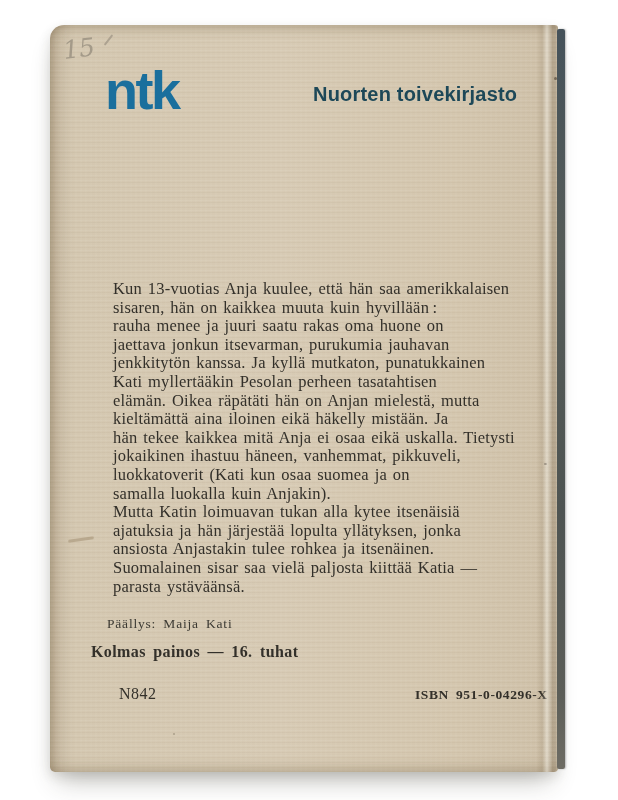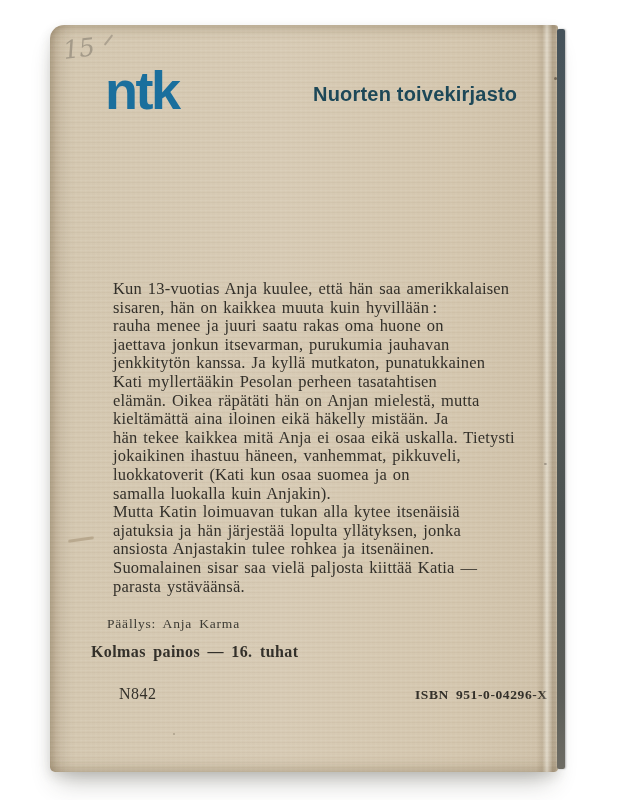--- a/index.html
+++ b/index.html
@@ -210,21 +210,21 @@
 hän tekee kaikkea mitä Anja ei osaa eikä uskalla. Tietysti
 jokaikinen ihastuu häneen, vanhemmat, pikkuveli,
 luokkatoverit (Kati kun osaa suomea ja on
 samalla luokalla kuin Anjakin).
 Mutta Katin loimuavan tukan alla kytee itsenäisiä
 ajatuksia ja hän järjestää lopulta yllätyksen, jonka
 ansiosta Anjastakin tulee rohkea ja itsenäinen.
 Suomalainen sisar saa vielä paljosta kiittää Katia —
 parasta ystäväänsä.</p>
 
-    <div class="credit">Päällys: Anja Karma</div>
+    <div class="credit">Päällys: Maija Kati</div>
 
     <div class="edition">Kolmas painos — 16. tuhat</div>
 
     <span class="catalog">N842</span>
 
     <span class="isbn">ISBN 951-0-04296-X</span>
 
     <span class="speck speck-1"></span>
     <span class="speck speck-2"></span>
     <span class="speck speck-3"></span>

